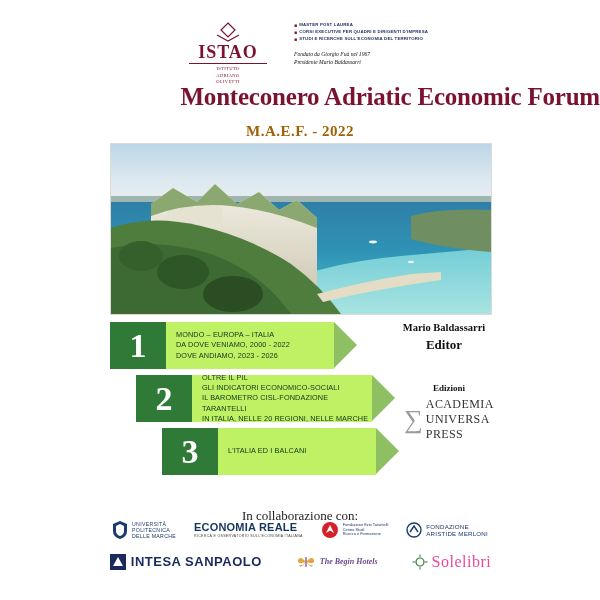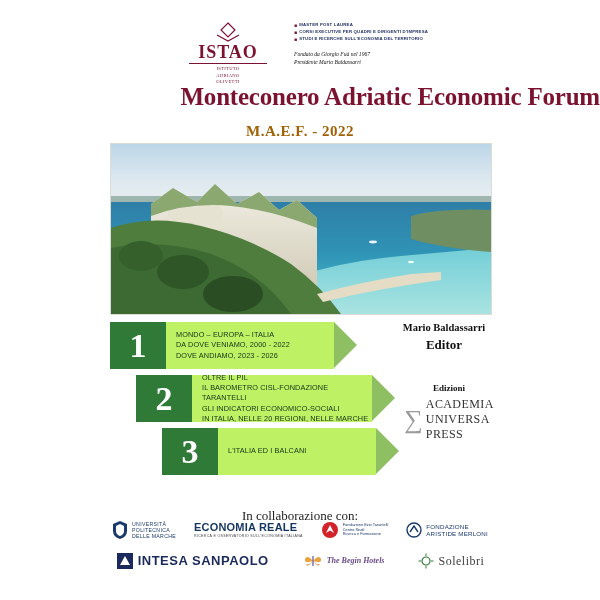--- a/index.html
+++ b/index.html
@@ -281,21 +281,21 @@
     line-height: 1.2;
   }
   .univpm .logo-text { font-size: 5.2px; color: #1b3a6b; letter-spacing: 0.3px; }
   .econreale .logo-text { font-size: 11px; font-weight: 700; color: #14355e; letter-spacing: 0.2px; }
   .econreale .logo-sub { font-size: 3.6px; font-weight: 400; color: #444; letter-spacing: 0.3px; }
   .tarantelli .logo-text { font-size: 3.9px; color: #1b3a6b; }
   .merloni .logo-text { font-size: 6.2px; color: #1b3a6b; letter-spacing: 0.2px; }
   .intesa .logo-text { font-size: 13px; font-weight: 700; color: #1b2a5c; letter-spacing: 0.5px; }
   .hotels .logo-text { font-size: 6px; color: #6b4a8a; }
   .hotels .script { font-family: "Liberation Serif", serif; font-style: italic; font-size: 8px; color: #6b4a8a; font-weight: bold; }
-  .solelibri .logo-text { font-family: "Liberation Serif", serif; font-size: 12px; color: #404040; letter-spacing: 0.5px; }
+  .solelibri .logo-text { font-family: "Liberation Serif", serif; font-size: 16px; color: #ec4899; letter-spacing: 0.5px; }
 </style>
 </head>
 <body>
 
 <div id="cover">
 
   <div class="top-block">
 
     <div class="istao-logo">
       <svg class="istao-mark" viewBox="0 0 34 20">
@@ -393,22 +393,22 @@
           <div>DOVE ANDIAMO, 2023 - 2026</div>
         </div>
       </div>
     </div>
 
     <div class="chapter c2">
       <div class="num-box">2</div>
       <div class="arrow-body">
         <div class="arrow-lines">
           <div>OLTRE IL PIL</div>
+          <div>GLI INDICATORI ECONOMICO-SOCIALI</div>
           <div>IL BAROMETRO CISL-FONDAZIONE TARANTELLI</div>
-          <div>GLI INDICATORI ECONOMICO-SOCIALI</div>
           <div>IN ITALIA, NELLE 20 REGIONI, NELLE MARCHE</div>
         </div>
       </div>
     </div>
 
     <div class="chapter c3">
       <div class="num-box">3</div>
       <div class="arrow-body">
         <div class="arrow-lines">
           <div>L'ITALIA ED I BALCANI</div>

